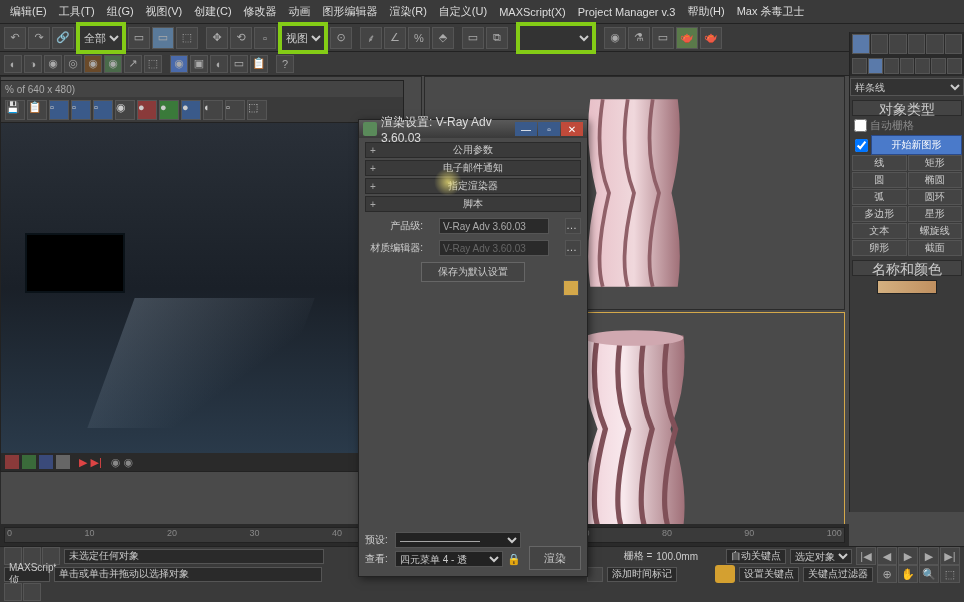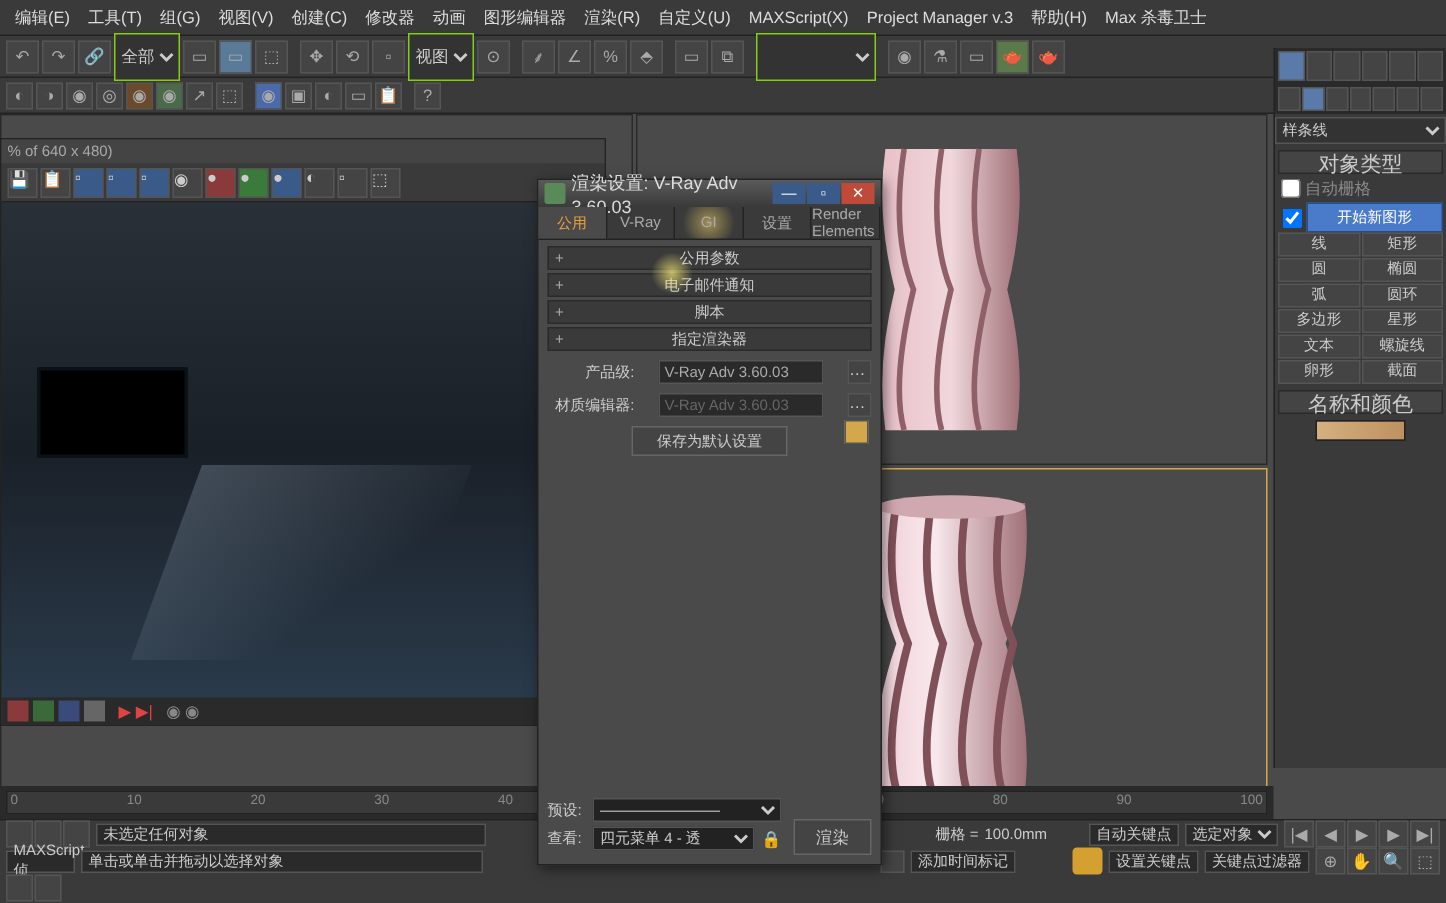--- a/index.html
+++ b/index.html
@@ -4,27 +4,27 @@
 <style>
 * { margin: 0; padding: 0; box-sizing: border-box; font-family: "Microsoft YaHei", sans-serif; font-size: 11px; }
 body { background: #3a3a3a; color: #ccc; width: 964px; height: 602px; overflow: hidden; position: relative; }
 
 .menubar { height: 24px; background: #3a3a3a; display: flex; align-items: center; padding: 0 4px; border-bottom: 1px solid #222; }
 .menubar span { padding: 0 6px; color: #ddd; cursor: pointer; }
 
 .toolbar { height: 28px; background: #3a3a3a; display: flex; align-items: center; padding: 0 4px; border-bottom: 1px solid #222; gap: 2px; }
 .toolbar .btn { width: 22px; height: 22px; background: #444; border: 1px solid #555; display: flex; align-items: center; justify-content: center; color: #aaa; }
 .toolbar .btn.active { background: #5a7a9a; }
-.toolbar select { background: #333; color: #ccc; border: 1px solid #84cc16; height: 32px; font-size: 11px; }
+.toolbar select { background: #333; color: #ccc; border: 4px solid #84cc16; height: 32px; font-size: 11px; }
 .toolbar .sep { width: 4px; }
 
 .main-area { position: relative; height: 470px; background: #4a4a4a; }
 
 
-.render-window { position: absolute; left: 0; top: 16px; width: 404px; height: 392px; background: #3a3a3a; border: 1px solid #222; z-index: 10; }
+.render-window { position: absolute; left: 0; top: 4px; width: 404px; height: 392px; background: #3a3a3a; border: 1px solid #222; z-index: 10; }
 .render-title { height: 16px; background: #444; padding: 0 4px; color: #aaa; font-size: 10px; display: flex; align-items: center; }
 .render-toolbar { height: 26px; background: #3a3a3a; display: flex; align-items: center; padding: 0 4px; gap: 2px; border-bottom: 1px solid #222; }
 .render-toolbar .btn { width: 20px; height: 20px; background: #444; border: 1px solid #555; }
 .render-toolbar .btn.blue { background: #3a5a8a; }
 .render-toolbar .btn.red { background: #8a3a3a; }
 .render-view { width: 100%; height: 330px; background: #1a1a1a; position: relative; }
 .room { position: absolute; inset: 0; background: linear-gradient(180deg, #2a3038 0%, #1a2028 50%, #2a3a4a 100%); }
 .window-frame { position: absolute; left: 24px; top: 110px; width: 100px; height: 60px; background: #000; display: grid; grid-template-columns: repeat(4, 1fr); grid-template-rows: repeat(2, 1fr); gap: 2px; padding: 2px; border: 2px solid #0a1218; }
 .window-frame div { background: #000; }
 .light-cast { position: absolute; left: 110px; top: 175px; width: 180px; height: 130px; background: linear-gradient(135deg, rgba(180,200,220,0.25), transparent 70%); transform: skewX(-20deg); }
@@ -276,39 +276,32 @@
   </div>
 
   <div class="dialog">
     <div class="dialog-titlebar">
       <div class="icon"></div>
       <div class="title">渲染设置: V-Ray Adv 3.60.03</div>
       <div class="win-btn win-min">—</div>
       <div class="win-btn win-max">▫</div>
       <div class="win-btn win-close">✕</div>
     </div>
-    <div class="dialog-tabs">
-      <div class="tab active">公用</div>
-      <div class="tab">V-Ray</div>
-      <div class="tab highlight">GI</div>
-      <div class="tab">设置</div>
-      <div class="tab">Render Elements</div>
-    </div>
     <div class="dialog-body">
       <div class="rollout">
           <div class="rollout-header">公用参数</div>
         </div>
       <div class="rollout">
           <div class="rollout-header">电子邮件通知</div>
         </div>
       <div class="rollout">
-          <div class="rollout-header">脚本</div>
+          <div class="rollout-header">指定渲染器</div>
         </div>
       <div class="rollout">
-          <div class="rollout-header">指定渲染器</div>
+          <div class="rollout-header">脚本</div>
         </div>
 
       <div class="field-row">
         <label>产品级:</label>
         <div class="input-box">V-Ray Adv 3.60.03</div>
         <div class="small-btn">…</div>
       </div>
       <div class="field-row">
         <label>材质编辑器:</label>
         <div class="input-box" style="color:#666">V-Ray Adv 3.60.03</div>

